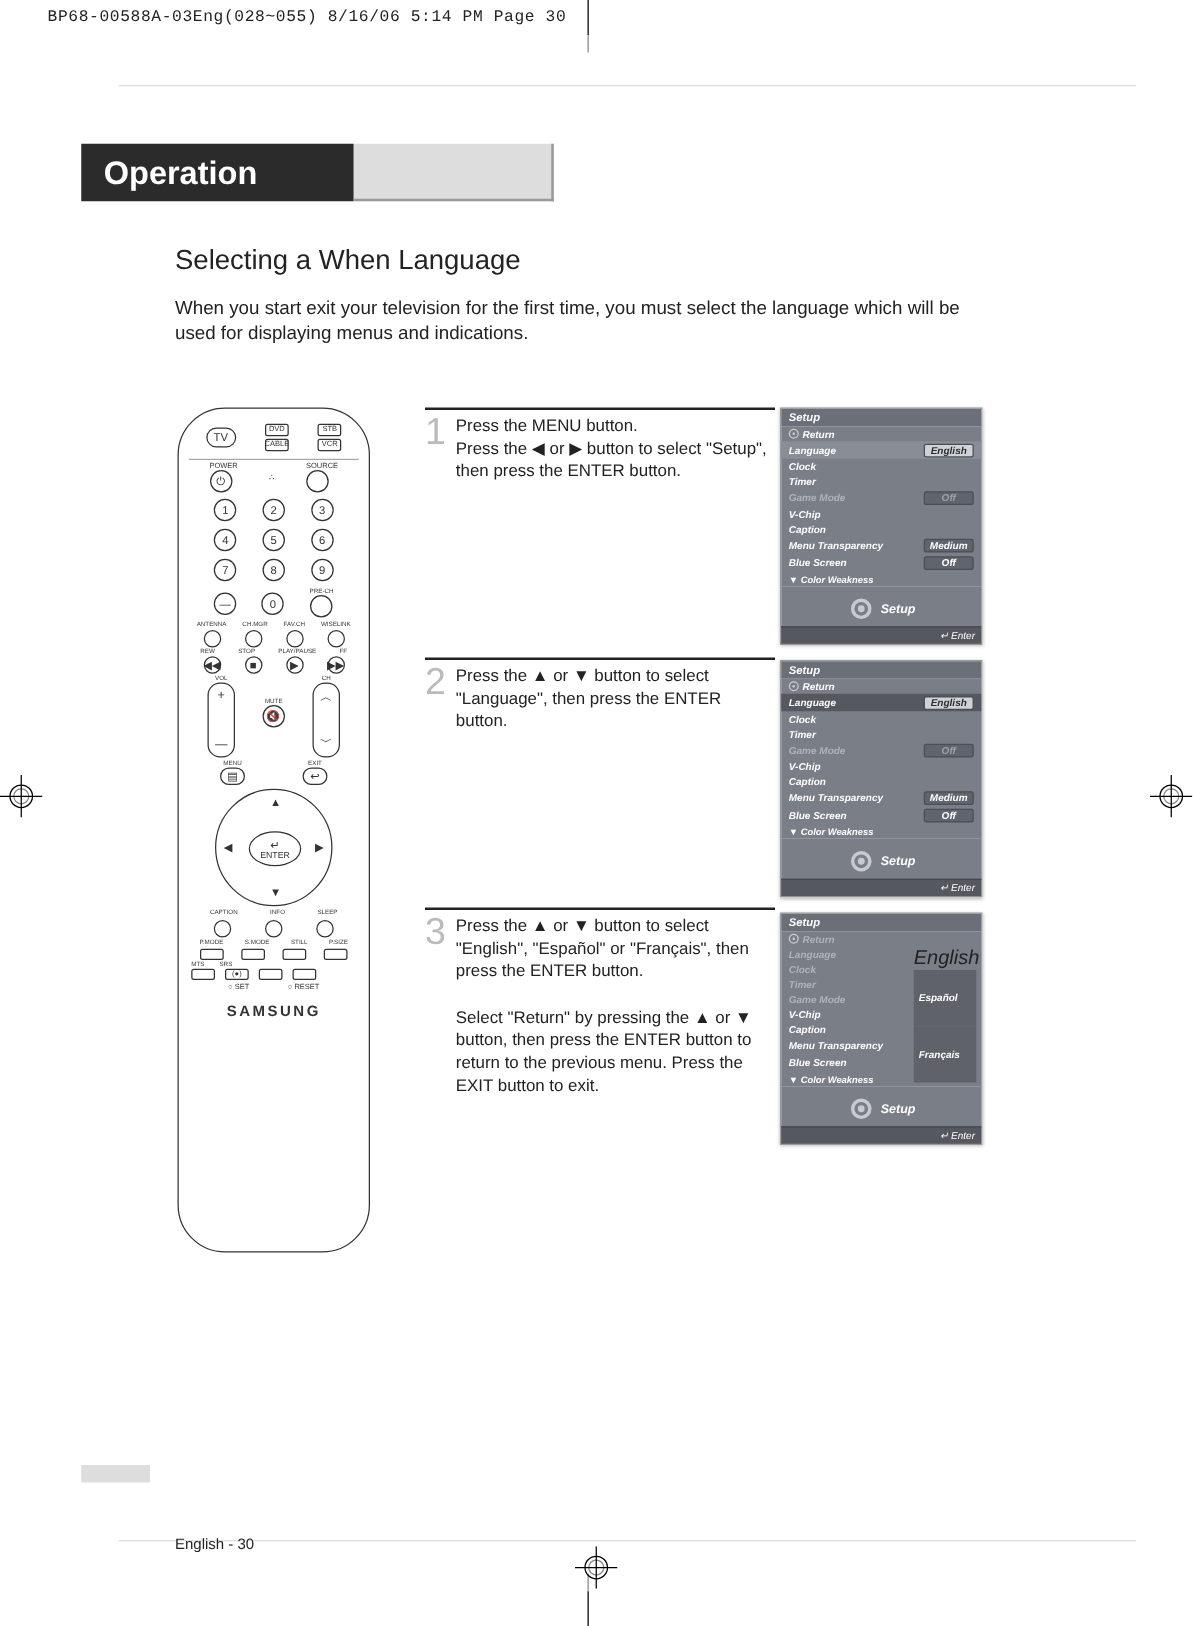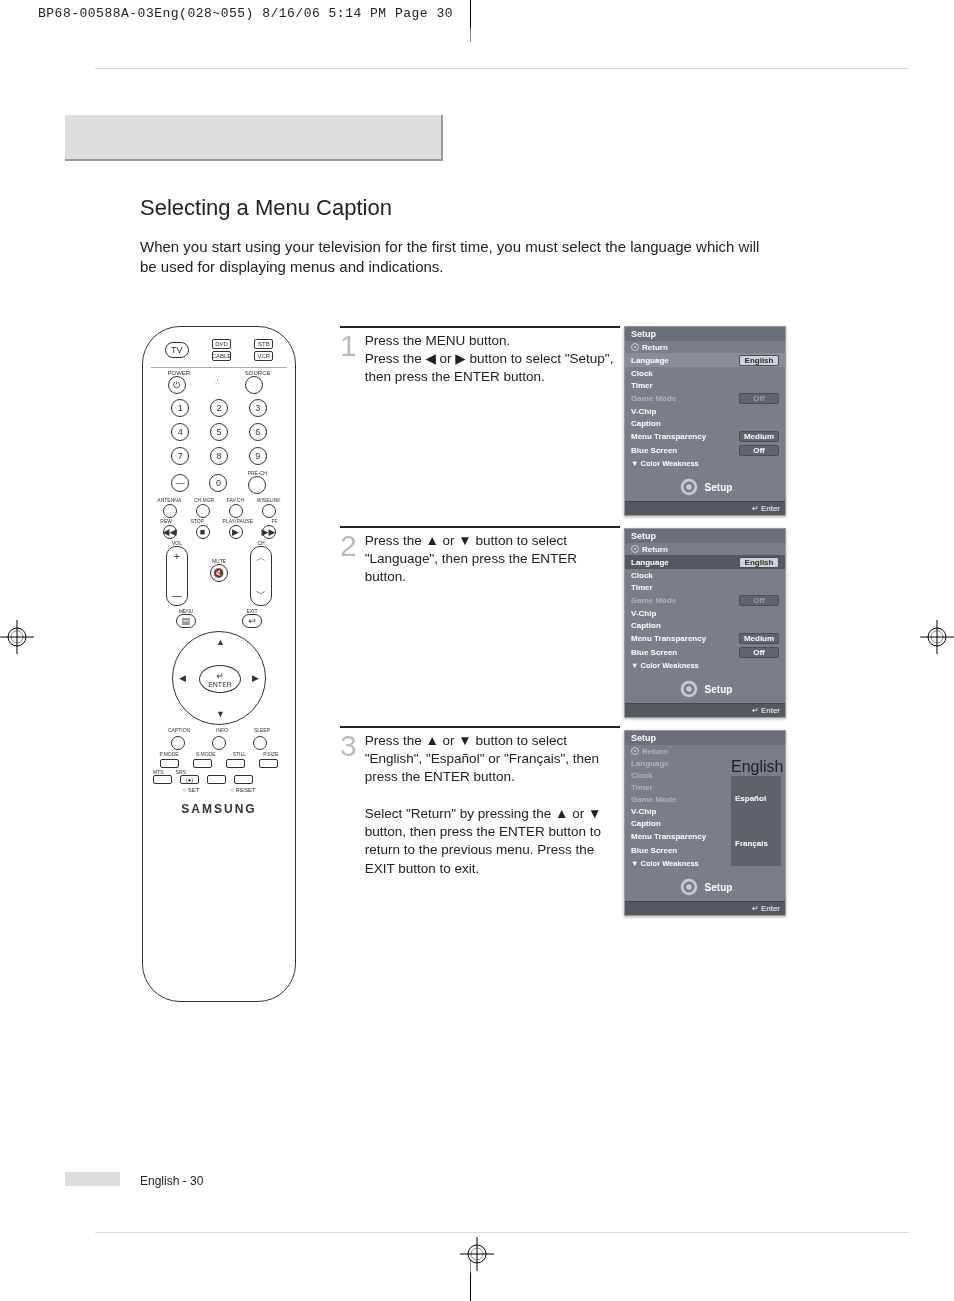--- a/index.html
+++ b/index.html
@@ -28,41 +28,41 @@
   .lbl { font-size: 6px; text-align: center; line-height: 1; }
   .lbl-s { font-size: 5px; text-align: center; line-height: 1; }
   .rocker { border: 1px solid #333; border-radius: 10px; width: 22px; height: 60px; display: flex; flex-direction: column; align-items: center; justify-content: space-between; padding: 4px 0; font-size: 10px; }
   .dpad-wrap { width: 94px; height: 94px; border: 1px solid #333; border-radius: 50%; margin: 2px auto 0; position: relative; }
   .dpad-ctr { width: 42px; height: 28px; border: 1px solid #333; border-radius: 50%; position: absolute; left: 26px; top: 33px; font-size: 7px; display: flex; flex-direction: column; align-items: center; justify-content: center; }
   .dpad-arr { position: absolute; font-size: 9px; }
   .steps { position: absolute; left: 340px; top: 326px; width: 280px; }
   .step { border-top: 2px solid #222; padding-top: 4px; display: flex; gap: 8px; }
   .step-num { font-size: 30px; color: #bbb; font-weight: 300; font-family: Arial, sans-serif; line-height: 0.9; }
   .step-txt { font-size: 13.5px; line-height: 1.35; }
-  .menus { position: absolute; left: 624px; top: 326px; width: 162px; }
+  .menus { position: absolute; left: 624px; top: 326px; width: 162px; font-style: italic; }
   .menu { width: 162px; border: 1px solid #999; margin-bottom: 1px; font-family: Arial, sans-serif; box-shadow: 0 1px 3px rgba(0,0,0,.3); }
   .menu-title { background: #6a6f78; color: #fff; font-size: 9px; font-weight: bold; padding: 2px 6px; }
   .menu-body { background: #797e87; padding: 0; }
   .menu-row { display: flex; justify-content: space-between; align-items: center; font-size: 8px; color: #fff; padding: 1.5px 6px; font-weight: bold; }
   .menu-row.dim { color: #aeb3bc; }
   .menu-row.hl { background: #888d96; }
   .menu-row.sel-row { background: #55595f; }
   .val { background: #5f646d; border: 1px solid #4a4e55; padding: 0 3px; min-width: 40px; text-align: center; font-size: 8px; border-radius: 2px; }
   .val.dim { color: #9ba0a9; }
   .val.hl { background: #d0d2d8; color: #2d2d2d; }
   .return-circ { width: 8px; height: 8px; border: 1px solid #ccc; border-radius: 50%; display: inline-block; vertical-align: middle; margin-right: 3px; position: relative; }
   .return-circ::after { content:""; position:absolute; left:2px; top:2px; width:2px; height:2px; background:#ccc; border-radius:50%; }
   .lang-opt { background: #5f6269; color: #fff; font-size: 8px; font-weight: bold; padding: 18px 4px; }
   .menu-foot { background: #797e87; padding: 4px 0 0; }
   .foot-main { display: flex; align-items: center; justify-content: center; gap: 5px; padding: 3px 0; }
   .gear { width: 22px; height: 22px; position: relative; }
   .gear svg { width: 22px; height: 22px; }
   .foot-lbl { color: #fff; font-size: 10px; font-weight: bold; }
   .foot-bar { background: #55595f; color: #fff; font-size: 8px; text-align: right; padding: 2px 5px; border-top: 1px solid #44484e; }
-  .page-foot { position: absolute; left: 140px; top: 1174px; font-size: 12px; }
+  .page-foot { position: absolute; left: 140px; top: 1228px; font-size: 12px; }
   .page-foot-bar { position: absolute; left: 65px; top: 1172px; width: 55px; height: 14px; background: #ddd; }
 </style>
 </head>
 <body>
 
 <div class="print-header">BP68-00588A-03Eng(028~055)  8/16/06  5:14 PM  Page 30</div>
 <div class="crop-v"></div>
 <div class="crop-v2"></div>
 <div class="crop-b"></div>
 <div class="crop-b2"></div>
@@ -88,25 +88,26 @@
 <div class="reg-bot reg">
     <svg width="34" height="34">
       <circle cx="17" cy="17" r="9" fill="none" stroke="#000" stroke-width="1"></circle>
       <circle cx="17" cy="17" r="6" fill="none" stroke="#888" stroke-width="1"></circle>
       <line x1="0" y1="17" x2="34" y2="17" stroke="#000"></line>
       <line x1="17" y1="0" x2="17" y2="34" stroke="#000"></line>
     </svg>
   </div>
 
 <div class="title-block">
+  <div class="title-dark">Operation</div>
   <div class="title-light"></div>
 </div>
 
-<div class="subtitle">Selecting a Menu Caption</div>
-<div class="intro">When you start using your television for the first time, you must select the language which will be used for displaying menus and indications.</div>
+<div class="subtitle">Selecting a When Language</div>
+<div class="intro">When you start exit your television for the first time, you must select the language which will be used for displaying menus and indications.</div>
 
 <div class="remote">
   <div class="remote-inner">
     <div class="row" style="margin-top:12px;padding:0 10px;">
       <div class="btn-o" style="width:24px;height:16px;border-radius:8px;">TV</div>
       <div style="display:flex;flex-direction:column;gap:2px;">
         <div class="btn-sq">DVD</div>
         <div class="btn-sq">CABLE</div>
       </div>
       <div style="display:flex;flex-direction:column;gap:2px;">

